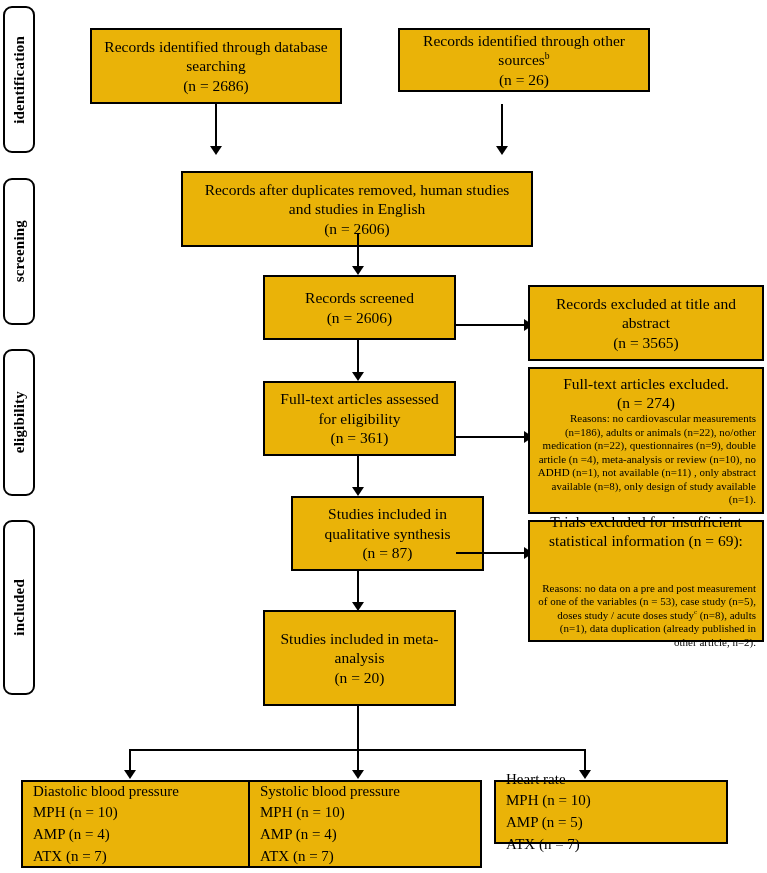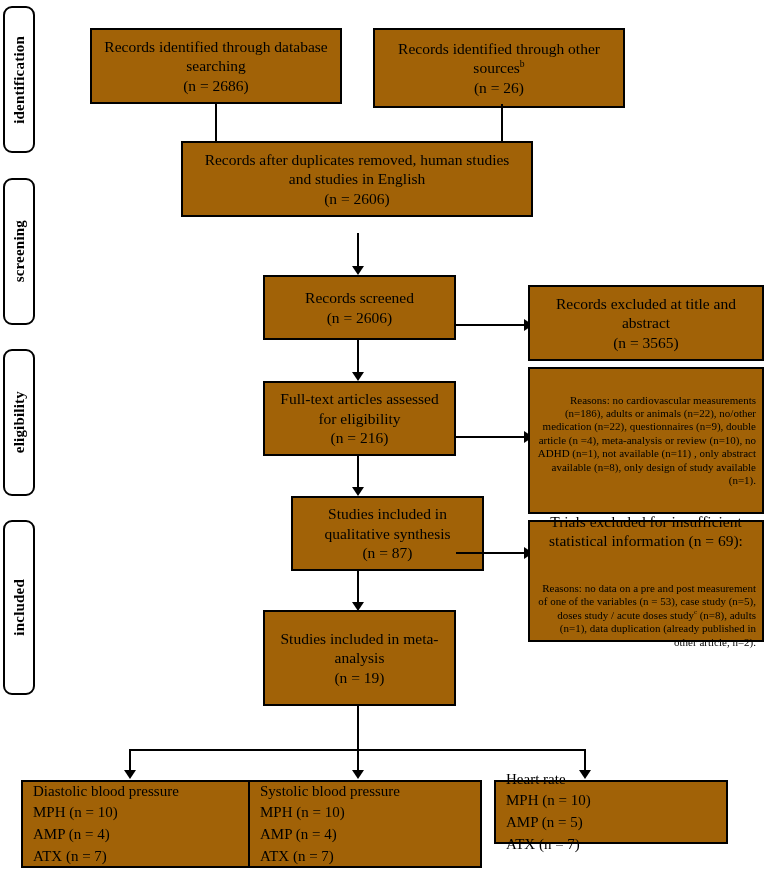--- a/index.html
+++ b/index.html
@@ -36,21 +36,21 @@
     font-weight: bold;
     font-size: 15px;
     letter-spacing: 0.2px;
     white-space: nowrap;
     font-family: "Liberation Serif", "DejaVu Serif", serif;
   }
   
   .node {
     position: absolute;
     border: 2px solid #000;
-    background: #a16207;
+    background: #eab308;
     box-sizing: border-box;
     display: flex;
     flex-direction: column;
     justify-content: center;
   }
   .node.center { align-items: center; text-align: center; }
   .node.leftal { align-items: flex-start; text-align: left; }
   .node-text {
     font-size: 15.5px;
     line-height: 1.25;
@@ -120,31 +120,31 @@
   <div class="phase-box" style="left:3px; top:520px; width:32px; height:175px;">
     <span class="phase-label">included</span>
   </div>
 
   <div class="node center" style="left:90px; top:28px; width:252px; height:76px;">
     <div class="node-text">Records identified through database
 searching
 (n = 2686)</div>
   </div>
 
-  <div class="node center" style="left:373px; top:28px; width:252px; height:80px;">
+  <div class="node center" style="left:398px; top:28px; width:252px; height:64px;">
     <div class="node-text"><span>Records identified through other sources</span><sup>b</sup><br><span>(n = 26)</span></div>
   </div>
 
   <div class="vline" style="left:215px; top:104px; height:42px;"></div>
   <div class="arrowhead-down" style="left:210px; top:146px;"></div>
 
   <div class="vline" style="left:501px; top:104px; height:42px;"></div>
   <div class="arrowhead-down" style="left:496px; top:146px;"></div>
 
-  <div class="node center" style="left:181px; top:141px; width:352px; height:76px;">
+  <div class="node center" style="left:181px; top:171px; width:352px; height:76px;">
     <div class="node-text">Records after duplicates removed, human studies
 and studies in English
 (n = 2606)</div>
   </div>
 
   <div class="vline" style="left:357px; top:233px; height:33px;"></div>
   <div class="arrowhead-down" style="left:352px; top:266px;"></div>
 
   <div class="node center" style="left:263px; top:275px; width:193px; height:65px;">
     <div class="node-text">Records screened
@@ -159,27 +159,29 @@
 abstract
 (n = 3565)</div>
   </div>
 
   <div class="vline" style="left:357px; top:340px; height:32px;"></div>
   <div class="arrowhead-down" style="left:352px; top:372px;"></div>
 
   <div class="node center" style="left:263px; top:381px; width:193px; height:75px;">
     <div class="node-text">Full-text articles assessed
 for eligibility
-(n = 216)</div>
+(n = 361)</div>
   </div>
 
   <div class="hline" style="left:456px; top:436px; width:70px;"></div>
   <div class="arrowhead-right" style="left:524px; top:431px;"></div>
 
   <div class="node" style="left:528px; top:367px; width:236px; height:147px;">
+    <div class="node-head">Full-text articles excluded.
+(n = 274)</div>
     <div class="node-text small">Reasons: no cardiovascular measurements (n=186), adults or animals (n=22), no/other medication (n=22), questionnaires (n=9), double article (n =4), meta-analysis or review (n=10), no ADHD (n=1), not available (n=11) , only abstract available (n=8), only design of study available (n=1).</div>
   </div>
 
   <div class="vline" style="left:357px; top:456px; height:31px;"></div>
   <div class="arrowhead-down" style="left:352px; top:487px;"></div>
 
   <div class="node center" style="left:263px; top:496px; width:193px; height:75px;margin-left:28px;">
     <div class="node-text">Studies included in
 qualitative synthesis
 (n = 87)</div>
@@ -193,21 +195,21 @@
 statistical information (n = 69):</div>
     <div class="node-text small"><span>Reasons: no data on a pre and post measurement of one of the variables (n = 53), case study (n=5), doses study / acute doses study</span><sup>c</sup><span> (n=8), adults (n=1), data duplication (already published in other article, n=2).</span></div>
   </div>
 
   <div class="vline" style="left:357px; top:571px; height:31px;"></div>
   <div class="arrowhead-down" style="left:352px; top:602px;"></div>
 
   <div class="node center" style="left:263px; top:610px; width:193px; height:96px;">
     <div class="node-text">Studies included in meta-
 analysis
-(n = 19)</div>
+(n = 20)</div>
   </div>
 
   <div class="vline" style="left:357px; top:706px; height:44px;"></div>
   <div class="hline" style="left:129px; top:749px; width:457px;"></div>
 
   <div class="vline" style="left:129px; top:749px; height:21px;"></div>
   <div class="arrowhead-down" style="left:124px; top:770px;"></div>
 
   <div class="vline" style="left:357px; top:749px; height:21px;"></div>
   <div class="arrowhead-down" style="left:352px; top:770px;"></div>

